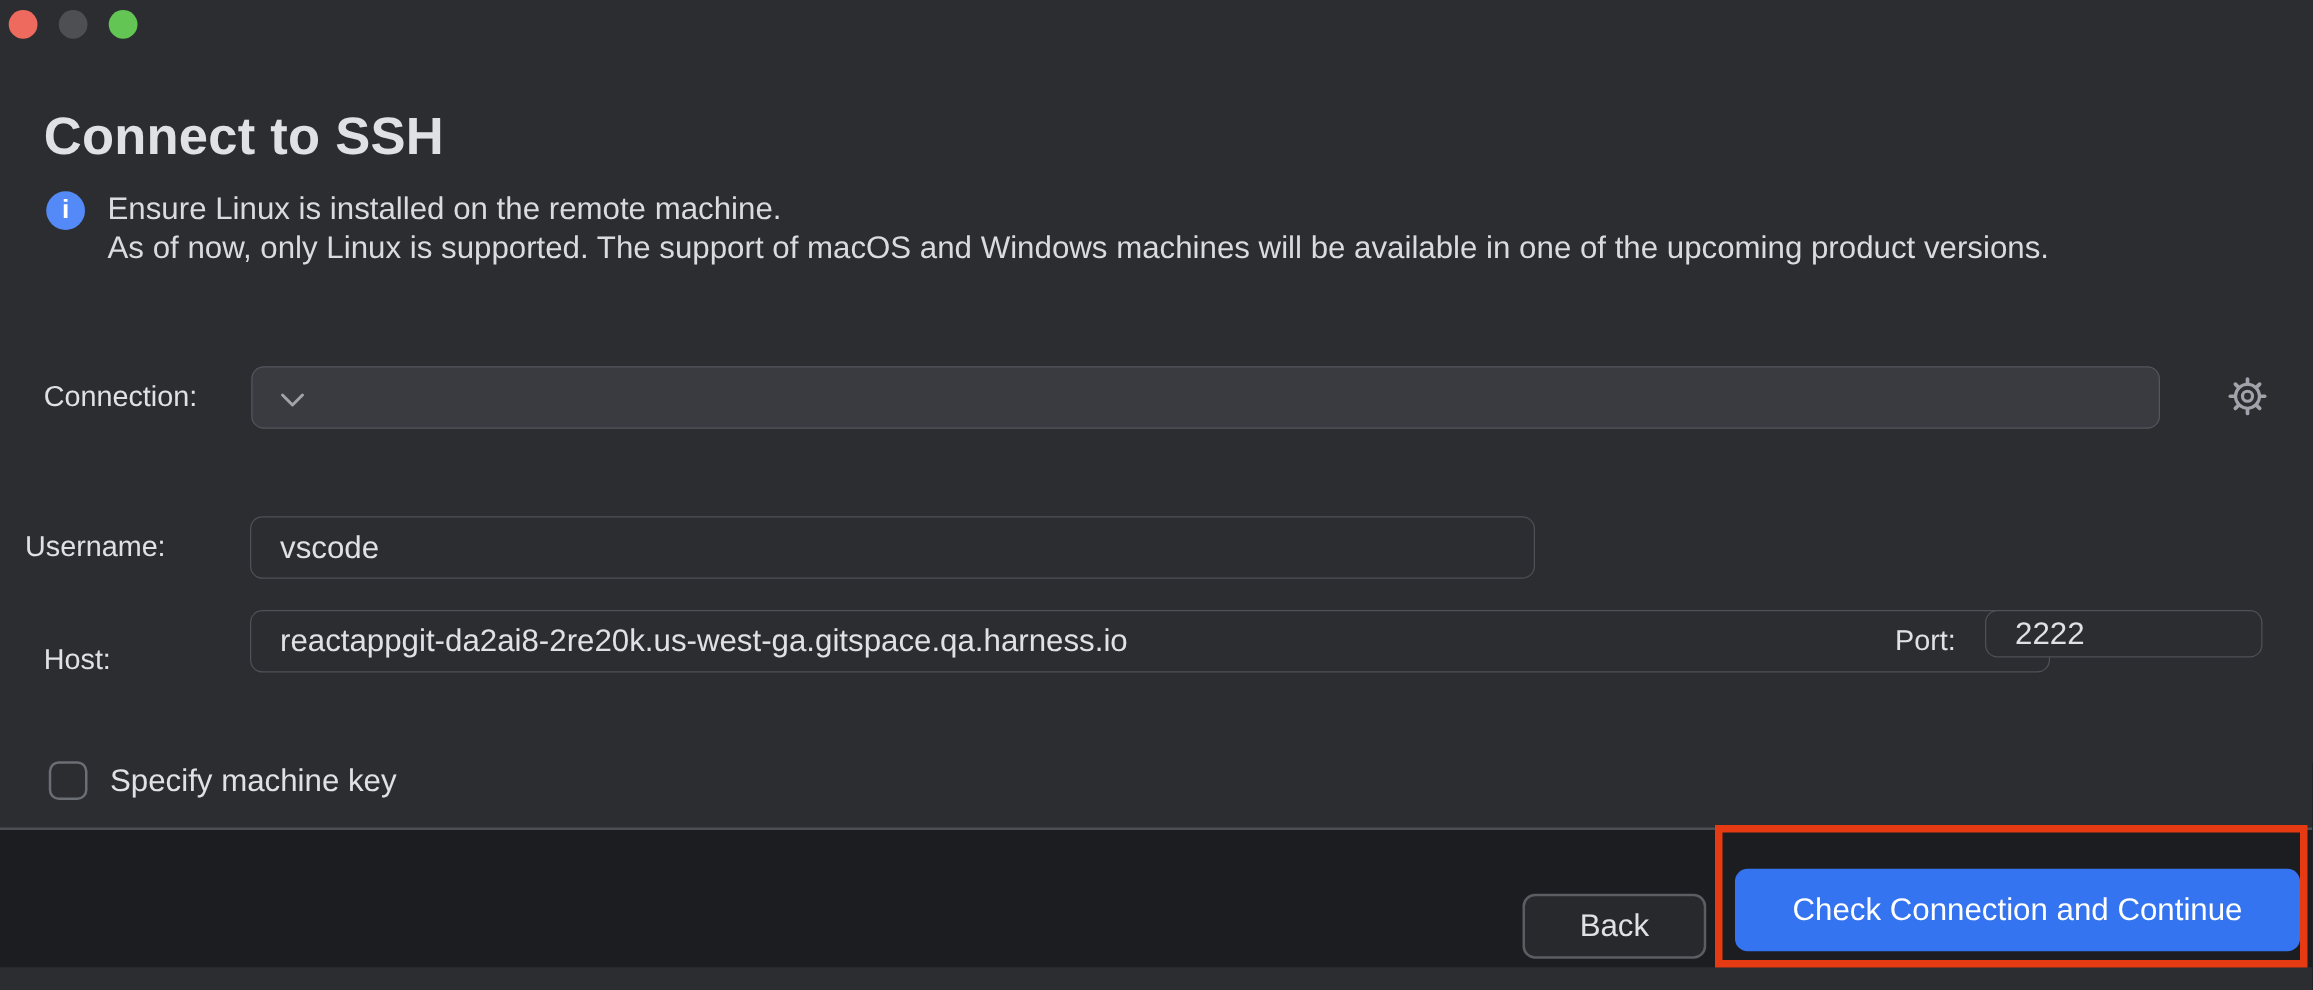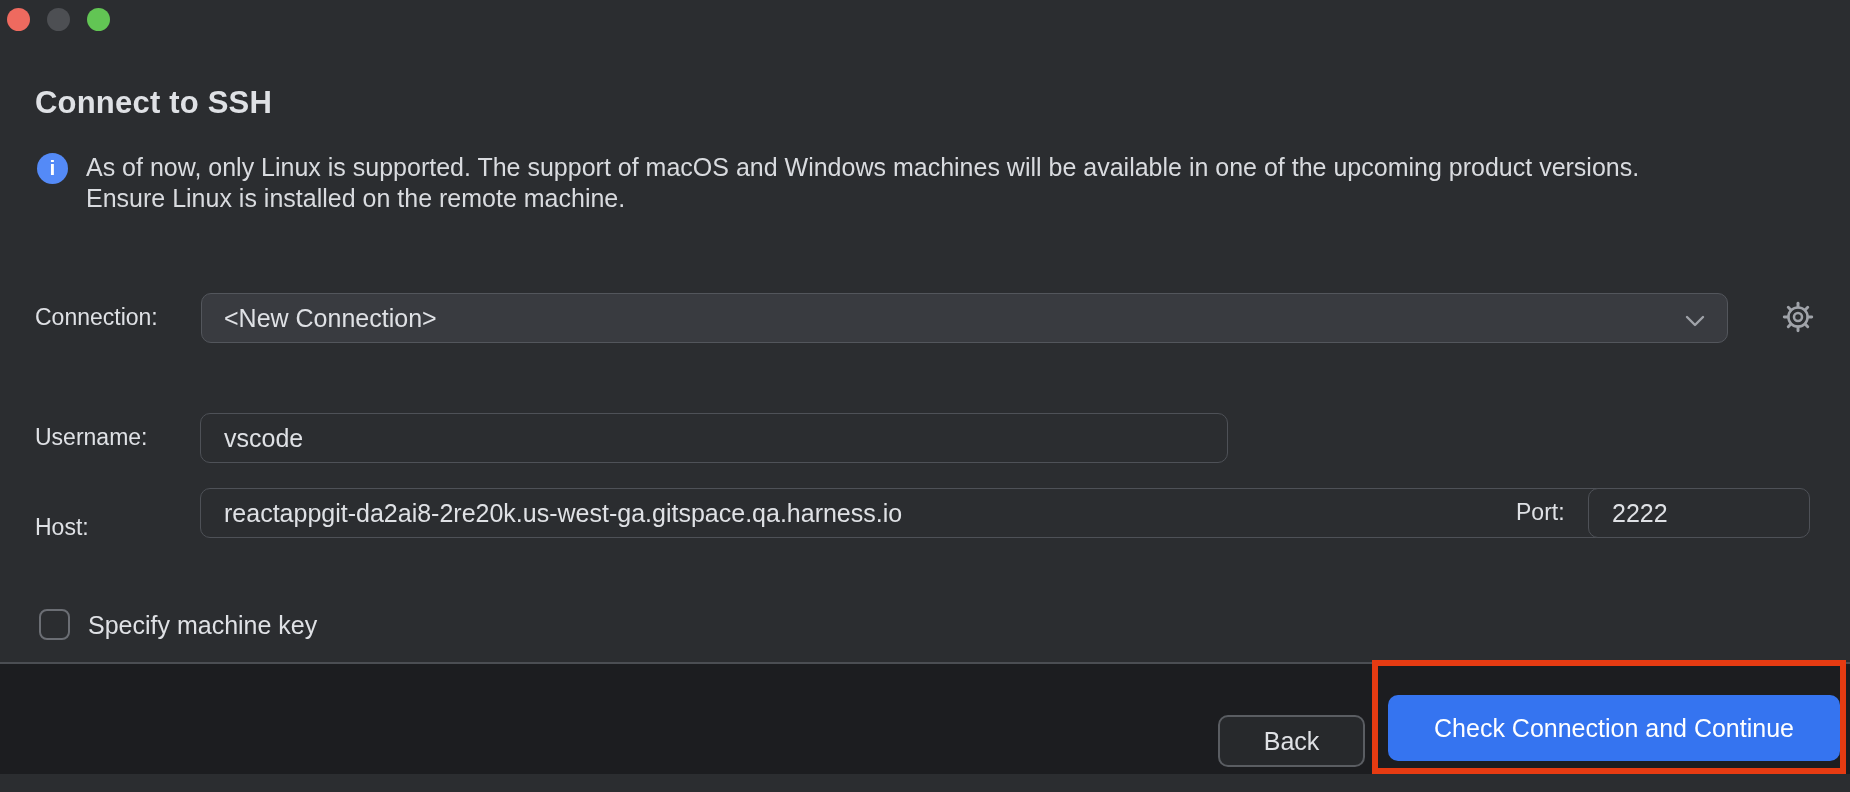--- a/index.html
+++ b/index.html
@@ -9,32 +9,32 @@
     background:#2b2d30; color:#dfe1e5;
     font-family:"Liberation Sans","DejaVu Sans",sans-serif;
   }
   
   .traffic { position:absolute; top:8px; left:7px; display:flex; gap:17px; }
   .light { width:23px; height:23px; border-radius:50%; }
   .light.close { background:#ee6a5f; }
   .light.minimize { background:#4d4f53; }
   .light.zoom { background:#62c554; }
 
-  .page-title { position:absolute; left:35px; top:85px; font-size:31px; font-weight:bold; letter-spacing:.2px; }
+  .page-title { position:absolute; left:35px; top:85px; font-size:42px; font-weight:bold; letter-spacing:.2px; }
 
   .info-icon {
     position:absolute; left:37px; top:153px; width:31px; height:31px; border-radius:50%;
     background:#548af7; color:#ffffff; font-size:21px; font-weight:bold;
     text-align:center; line-height:30px;
   }
   .info-text { position:absolute; left:86px; top:152px; font-size:25px; line-height:31px; color:#d9dbdf; }
 
   .field-label { position:absolute; font-size:23px; color:#dfe1e5; }
   .lbl-connection { left:35px; top:304px; }
-  .lbl-username  { left:35px; top:424px; }
+  .lbl-username  { left:20px; top:424px; }
   .lbl-host      { left:35px; top:499px;margin-top:15px; }
   .lbl-port      { left:1516px; top:499px; }
 
   .combobox {
     position:absolute; left:201px; top:293px; width:1527px; height:50px;
     background:#393b40; border:1.5px solid #53565c; border-radius:10px;
     display:flex; align-items:center; padding:0 22px; font-size:25px; cursor:default;
   }
   .combobox .cb-value { flex:1; color:#dfe1e5; }
 
@@ -43,21 +43,21 @@
     display:flex; align-items:center; justify-content:center; background:none; border:none; cursor:pointer;
   }
 
   .text-input {
     position:absolute; background:#2b2d30; border:1.5px solid #4e5157; border-radius:10px;
     color:#dfe1e5; font-size:25px; padding:0 23px; outline:none;
     font-family:"Liberation Sans","DejaVu Sans",sans-serif;
   }
   .inp-username { left:200px; top:413px; width:1028px; height:50px; }
   .inp-host     { left:200px; top:488px; width:1440px; height:50px; }
-  .inp-port     { left:1588px; top:488px; width:222px; height:50px; }
+  .inp-port     { left:1588px; top:488px; width:222px; height:38px; }
 
   .checkbox-box {
     position:absolute; left:39px; top:609px; width:31px; height:31px;
     border:2px solid #6b6e74; border-radius:8px; background:transparent; cursor:pointer;
   }
   .checkbox-label { position:absolute; left:88px; top:610px; font-size:25px; line-height:31px; cursor:pointer; }
 
   .separator { position:absolute; left:0; top:662px; width:1850px; height:2px; background:#4b4e53; }
   .footer { position:absolute; left:0; top:664px; width:1850px; height:110px; background:#1c1d20; }
   .bottom-strip { position:absolute; left:0; top:774px; width:1850px; height:18px; background:#2b2d30; }
@@ -89,27 +89,26 @@
   <div class="traffic">
     <div class="light close"></div>
     <div class="light minimize"></div>
     <div class="light zoom"></div>
   </div>
 
   <div class="page-title">Connect to SSH</div>
 
   <div class="info-icon">i</div>
   <div class="info-text">
+    <div>Ensure Linux is installed on the remote machine.</div>
     <div>As of now, only Linux is supported. The support of macOS and Windows machines will be available in one of the upcoming product versions.</div>
-    <div>Ensure Linux is installed on the remote machine.</div>
   </div>
 
   <div class="field-label lbl-connection">Connection:</div>
   <div class="combobox">
-    <span class="cb-value">&lt;New Connection&gt;</span>
     <span>
       <svg width="20" height="12" viewBox="0 0 20 12" fill="none">
         <polyline points="2,2 10,10 18,2" stroke="#a0a3a9" stroke-width="2.4" stroke-linecap="round" stroke-linejoin="round"></polyline>
       </svg>
     </span>
   </div>
 
   <button class="gear-btn">
     <span>
       <svg width="32" height="32" viewBox="0 0 24 24" fill="none" stroke="#a0a3a9">

